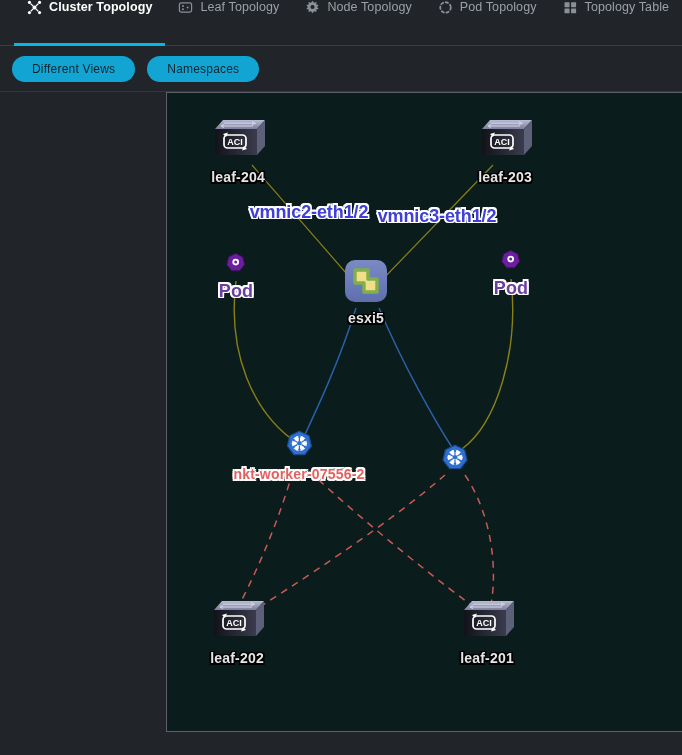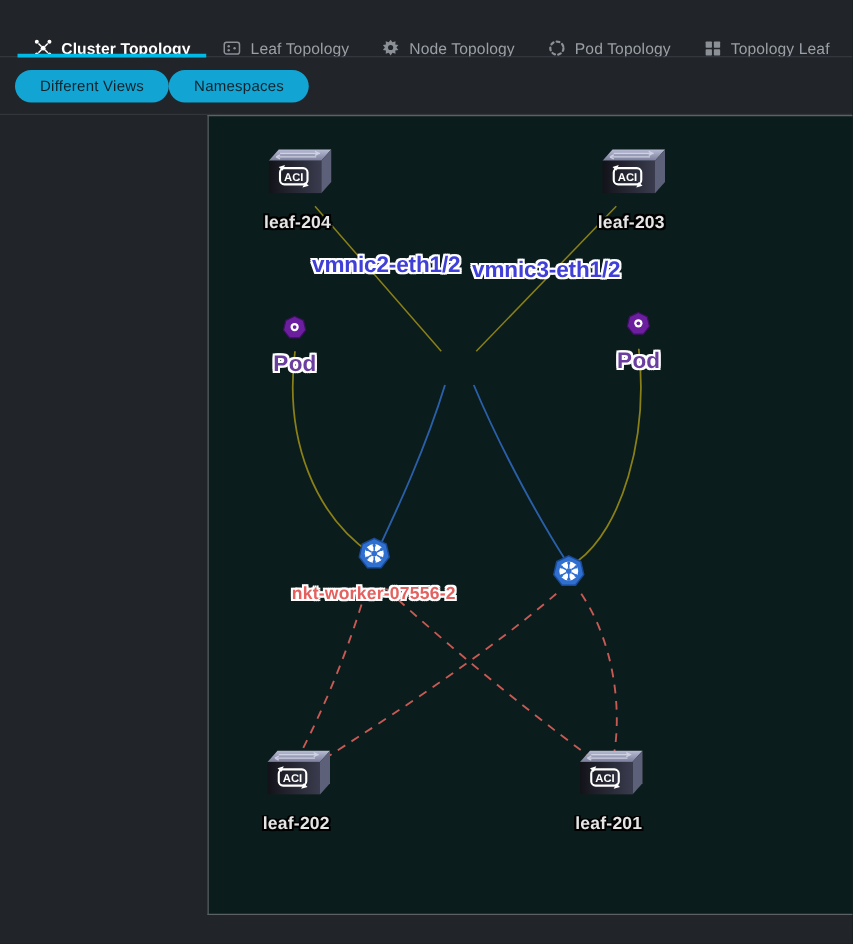--- a/index.html
+++ b/index.html
@@ -24,21 +24,21 @@
   }
   .tabbar::after {
     content: "";
     position: absolute;
     left: 0; right: 0; bottom: 0;
     height: 1px;
     background: #3a3e44;
   }
   .tab {
     display: flex;
-    align-items: flex-end;
+    align-items: flex-start;
     gap: 7px;
     height: 46px;
     padding: 0 13px;
     cursor: pointer;
     position: relative;
     white-space: nowrap;
   }
   .tab .tab-label {
     font-size: 12.5px;
     color: #9aa0a6;
@@ -57,20 +57,21 @@
   .tab .ticon svg { display: block; }
 
   
   .filterbar {
     position: relative;
     height: 46px;
     background: #212428;
     display: flex;
     align-items: center;
     padding-left: 12px;
+    gap: 12px;
   }
   .filterbar::after {
     content: "";
     position: absolute;
     left: 0; right: 0; bottom: 0;
     height: 1px;
     background: #33373c;
   }
   .pill {
     background: #12a5d4;
@@ -226,21 +227,21 @@
       <span class="ticon">
         <svg viewBox="0 0 16 16" width="15" height="15">
           <g fill="#8b9096">
             <rect x="1.6" y="2.4" width="5.4" height="5.2" rx="0.6"></rect>
             <rect x="8.6" y="2.4" width="5.4" height="5.2" rx="0.6"></rect>
             <rect x="1.6" y="9.0" width="5.4" height="5.2" rx="0.6"></rect>
             <rect x="8.6" y="9.0" width="5.4" height="5.2" rx="0.6"></rect>
           </g>
         </svg>
       </span>
-      <span class="tab-label">Topology Leaf</span>
+      <span class="tab-label">Topology Table</span>
     </div>
 
   </div>
 
   <div class="filterbar">
     <button class="pill">Different Views</button>
     <button class="pill">Namespaces</button>
   </div>
 
   <div class="canvas-wrap">
@@ -343,20 +344,35 @@
       <span class="glyph">
         <svg width="22" height="22" viewBox="0 0 22 22">
           <polygon points="11,1 18.1,4.4 19.9,12.1 15,18.3 7,18.3 2.1,12.1 3.9,4.4" fill="#6b1f9e" stroke="#3d1060" stroke-width="1"></polygon>
           <circle cx="11" cy="9.6" r="3.3" fill="#ffffff"></circle>
           <circle cx="11" cy="9.6" r="1.5" fill="#6b1f9e"></circle>
         </svg>
       </span>
       <span class="nlabel label-purple">Pod</span>
     </div>
 
+    <div class="node" style="left:199px; top:199px;">
+      <span class="glyph">
+        <svg width="46" height="46" viewBox="0 0 46 46">
+          <defs>
+            <linearGradient id="esxiBg" x1="0" y1="0" x2="0" y2="1">
+              <stop offset="0" stop-color="#7b8ac4"></stop>
+                <stop offset="1" stop-color="#5f6fae"></stop>
+            </linearGradient>
+          </defs>
+          <rect x="2" y="2" width="42" height="42" rx="10" fill="url(#esxiBg)"></rect>
+          <path d="M12 12 h13 v9 h9 v13 h-13 v-9 h-9 z" fill="#f2de8a" stroke="#7fb04a" stroke-width="3.4" stroke-linejoin="round"></path>
+        </svg>
+      </span>
+      <span class="nlabel label-white">esxi5</span>
+    </div>
 
     <div class="node" style="left:132px; top:363px;">
       <span class="glyph">
         <svg width="30" height="30" viewBox="0 0 30 30">
           <polygon points="15,1.2 24.6,5.8 27,16.2 20.4,24.6 9.6,24.6 3,16.2 5.4,5.8" fill="#2f6fd0" stroke="#1b4a95" stroke-width="1.2"></polygon>
           <circle cx="15" cy="13.3" r="7.6" fill="#ffffff"></circle>
           <g fill="#2f6fd0">
             <circle cx="15" cy="13.3" r="2.3"></circle>
             <g stroke="#2f6fd0" stroke-width="1.25">
               <line x1="15" y1="11" x2="15" y2="7.2"></line>

